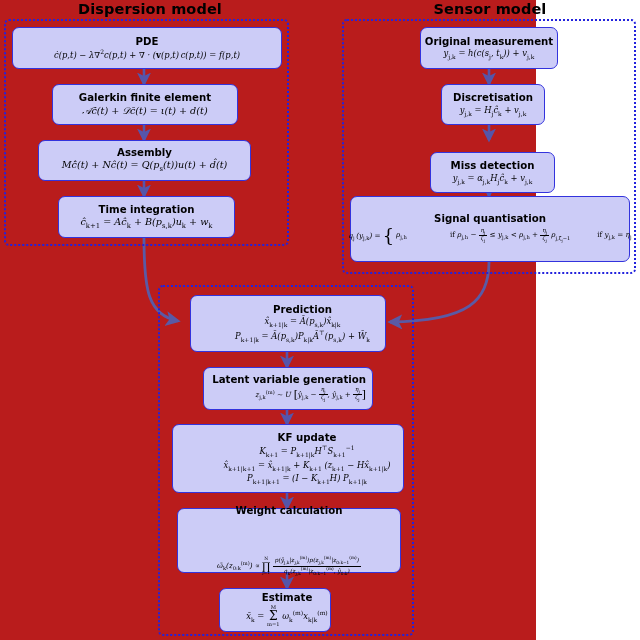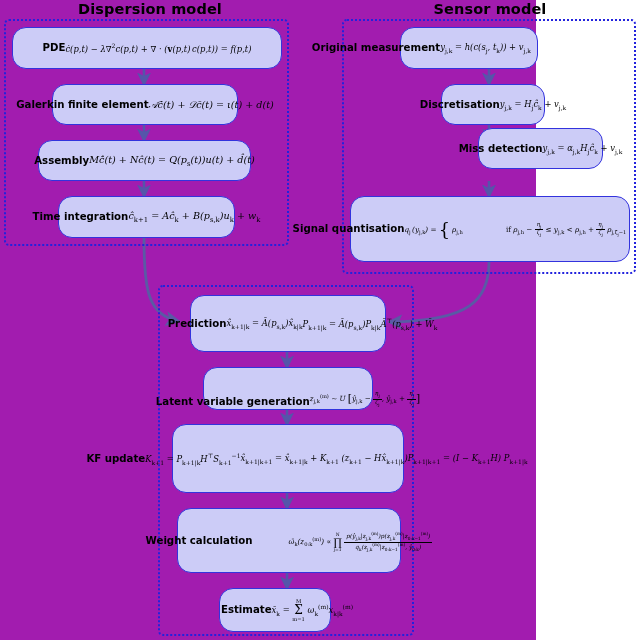--- a/index.html
+++ b/index.html
@@ -10,21 +10,21 @@
   body {
     width: 640px;
     height: 640px;
     font-family: "DejaVu Sans", sans-serif;
     overflow: hidden;
   }
   #canvas {
     position: relative;
     width: 536px;
     height: 640px;
-    background: #a21caf;
+    background: #b91c1c;
   }
   svg.edges {
     position: absolute;
     left: 0;
     top: 0;
     width: 640px;
     height: 640px;
     pointer-events: none;
   }
 
@@ -48,23 +48,23 @@
     box-sizing: border-box;
     background: transparent;
   }
 
   
   .node {
     position: absolute;
     box-sizing: border-box;
     background: #ccccf7;
     border: 1.4px solid #3333dd;
-    border-radius: 14px;
+    border-radius: 7px;
     display: flex;
-    flex-direction: row;
+    flex-direction: column;
     align-items: center;
     justify-content: center;
     padding: 2px 6px;
     text-align: center;
   }
   .node .ttl {
     font-family: "DejaVu Sans", sans-serif;
     font-weight: bold;
     font-size: 10.2px;
     color: #000000;
@@ -180,35 +180,35 @@
     </div>
   </div>
 
   <div class="node" style="left:58px; top:196px; width:177px; height:42px;">
     <div class="ttl">Time integration</div>
     <div class="eq">
       <i>ĉ<span class="dn">k+1</span></i> = <i>A</i><i>ĉ<span class="dn">k</span></i> + <i>B</i>(<i>p<span class="dn">s,k</span></i>)<i>u<span class="dn">k</span></i> + <i>w<span class="dn">k</span></i>
     </div>
   </div>
 
-  <div class="node" style="left:400px; top:27px; width:138px; height:42px;justify-content:flex-end;">
+  <div class="node" style="left:420px; top:27px; width:138px; height:42px;">
     <div class="ttl">Original measurement</div>
     <div class="eq small">
       <i>y<span class="dn">j,k</span></i> = <i>h</i>(<i>c</i>(<i>s<span class="dn">j</span></i>, <i>t<span class="dn">k</span></i>)) + <i>v<span class="dn">j,k</span></i>
     </div>
   </div>
 
   <div class="node" style="left:441px; top:84px; width:104px; height:41px;">
     <div class="ttl">Discretisation</div>
     <div class="eq small">
       <i>y<span class="dn">j,k</span></i> = <i>H<span class="dn">j</span></i><i>ĉ<span class="dn">k</span></i> + <i>v<span class="dn">j,k</span></i>
     </div>
   </div>
 
-  <div class="node" style="left:430px; top:128px; width:125px; height:41px;margin-left:48px;">
+  <div class="node" style="left:430px; top:152px; width:125px; height:41px;">
     <div class="ttl">Miss detection</div>
     <div class="eq small">
       <i>y<span class="dn">j,k</span></i> = <i>α<span class="dn">j,k</span></i><i>H<span class="dn">j</span></i><i>ĉ<span class="dn">k</span></i> + <i>v<span class="dn">j,k</span></i>
     </div>
   </div>
 
   <div class="node" style="left:350px; top:196px; width:280px; height:66px;">
     <div class="ttl">Signal quantisation</div>
     <div class="eq tiny" style="margin-top:3px;">
       <i>q<span class="dn">j</span></i> (<i>y<span class="dn">j,k</span></i>) =

